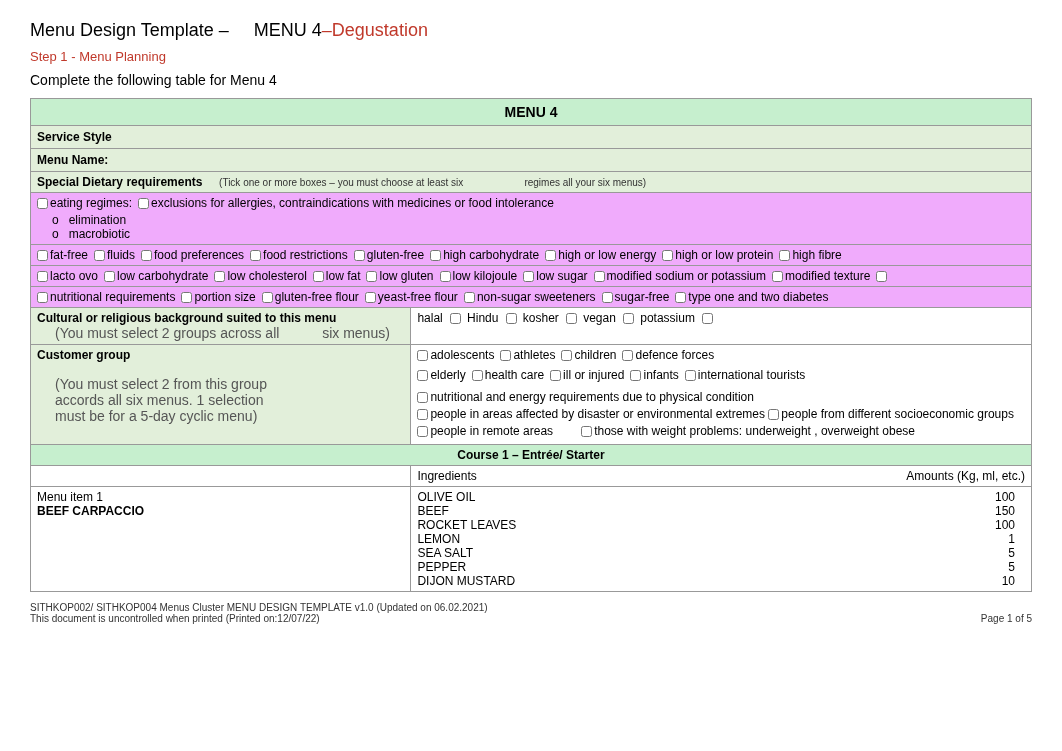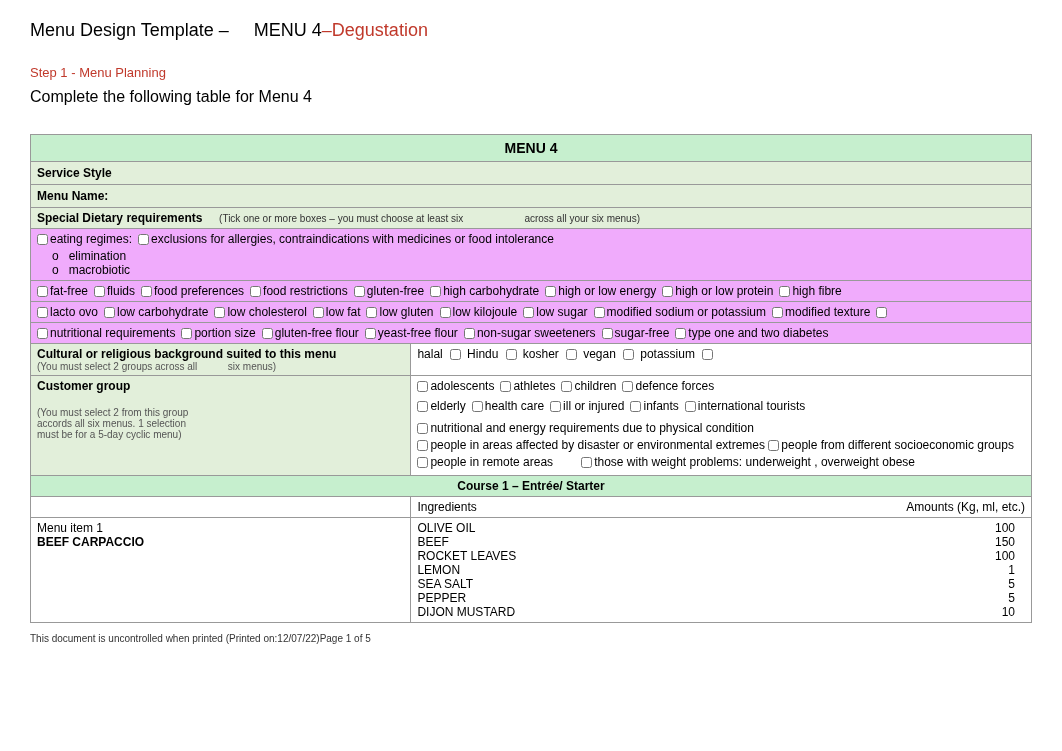--- a/index.html
+++ b/index.html
@@ -8,33 +8,33 @@
       font-size: 12px;
       background: #fff;
       color: #000;
       width: 1062px;
       min-height: 751px;
       padding: 20px 30px;
     }
     .page-title {
       font-size: 18px;
       font-weight: normal;
-      margin-bottom: 24px;
+      margin-bottom: 8px;
     }
     .page-title span.degustation {
       color: #c0392b;
     }
     .step-label {
       color: #c0392b;
       font-size: 13px;
       margin-bottom: 8px;
     }
     .instruction {
-      font-size: 16px;
-      margin-bottom: 28px;
+      font-size: 14px;
+      margin-bottom: 10px;
     }
     .main-table {
       width: 100%;
       border-collapse: collapse;
       border: 1px solid #999;
     }
     .main-table td, .main-table th {
       border: 1px solid #999;
       padding: 3px 6px;
       vertical-align: top;
@@ -73,22 +73,23 @@
       align-items: center;
       gap: 2px;
       white-space: nowrap;
     }
     .cb-item input[type=checkbox] {
       width: 11px;
       height: 11px;
       margin: 0;
     }
     .small-text {
-      font-size: 10px;
+      font-size: 14px;
       color: #555;
+      margin-left: 18px;
     }
     .cultural-cell {
       background: #e2efda;
       vertical-align: top;
     }
     .cultural-right {
       background: #fff;
       vertical-align: top;
     }
     .customer-left {
@@ -158,21 +159,21 @@
     </td>
   </tr>
 
   <tr>
     <td colspan="2" class="dietary-header">
       <span>Special Dietary requirements</span>
       &nbsp;&nbsp;&nbsp;
       <span class="dietary-note">
         <span>(Tick one or more boxes – you must choose at least six</span>
         &nbsp;&nbsp;&nbsp;&nbsp;&nbsp;&nbsp;&nbsp;&nbsp;&nbsp;&nbsp;&nbsp;&nbsp;&nbsp;&nbsp;&nbsp;&nbsp;&nbsp;&nbsp;&nbsp;&nbsp;
-        <span>across all your six menus)</span>
+        <span>regimes all your six menus)</span>
       </span>
     </td>
   </tr>
 
   <tr>
     <td colspan="2" class="dietary-content">
       <div class="flex-row" style="margin-bottom:3px;">
         <div class="cb-item">
           <input type="checkbox" style="">
           <span>eating regimes:</span>
@@ -452,17 +453,18 @@
           <div>5</div>
           <div>10</div>
         </div>
       </div>
     </td>
   </tr>
 </tbody>
   </table>
 
 <div class="footer-text">
-  <div style="display:flex; justify-content:flex-start;">
+  <div>SITHKOP002/ SITHKOP004 Menus Cluster MENU DESIGN TEMPLATE v1.0 (Updated on 06.02.2021)</div>
+  <div style="display:flex; justify-content:space-between;">
     <span>This document is uncontrolled when printed (Printed on:12/07/22)</span>
     <span>Page 1 of 5</span>
   </div>
 </div>
 
 </body></html>

